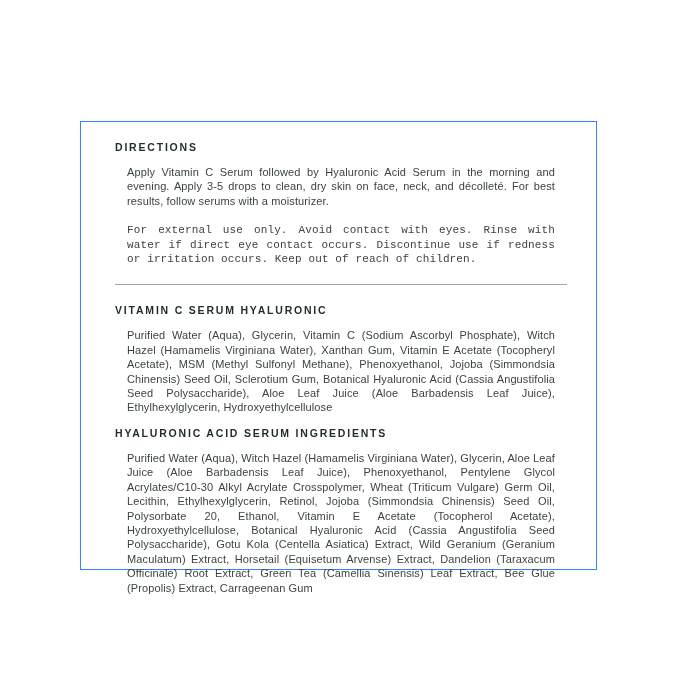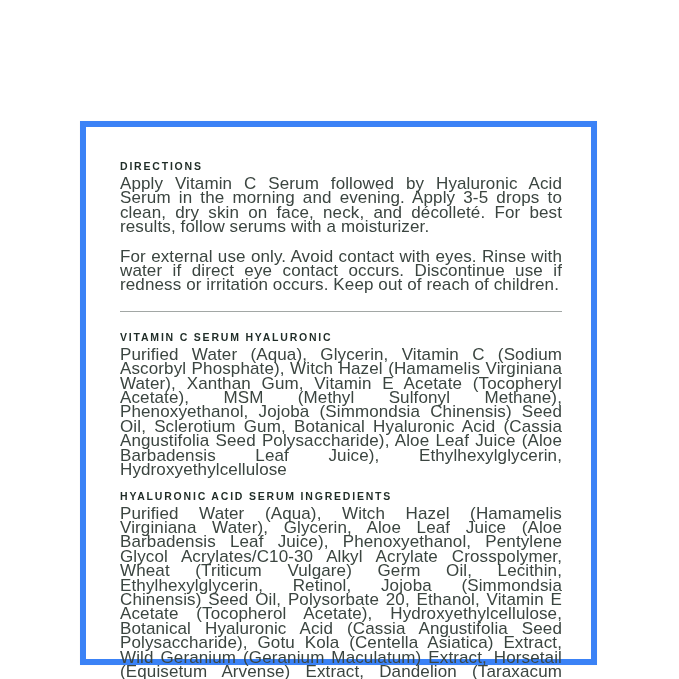--- a/index.html
+++ b/index.html
@@ -12,48 +12,49 @@
     background: #ffffff;
     font-family: "Liberation Sans", sans-serif;
     position: relative;
     overflow: hidden;
   }
   .card {
     position: absolute;
     left: 80px;
     top: 121px;
     width: 517px;
-    height: 544px;
+    height: 449px;
     box-sizing: border-box;
     background: #ffffff;
-    border: 6px solid #3b82f6;
+    border: 1px solid #3b82f6;
     box-shadow: 0 0 2px rgba(0,0,0,0.04);
-    padding: 33px 29px 26px 34px;
+    padding: 19px 29px 26px 34px;
   }
   .section-heading {
     font-size: 10.5px;
     font-weight: bold;
     letter-spacing: 1.8px;
     color: #1f2c27;
     margin: 0 0 5px 0;
     line-height: 12px;
   }
   .body-text {
-    font-size: 17px;
+    font-size: 11px;
     line-height: 14.4px;
     letter-spacing: 0.12px;
     color: #3b4540;
-    margin: 0;
+    margin: 12px;
     text-align: justify;
   }
   .para-gap {
     margin-bottom: 15px;
   }
   .warning-gap {
     margin-bottom: 18px;
+    font-family: Liberation Mono, monospace;
   }
   .divider {
     border: none;
     border-top: 1px solid #a2a7a5;
     margin: 0 0 19px 0;
   }
   .ingredients-gap {
     margin-bottom: 12px;
   }
   .heading-row {

